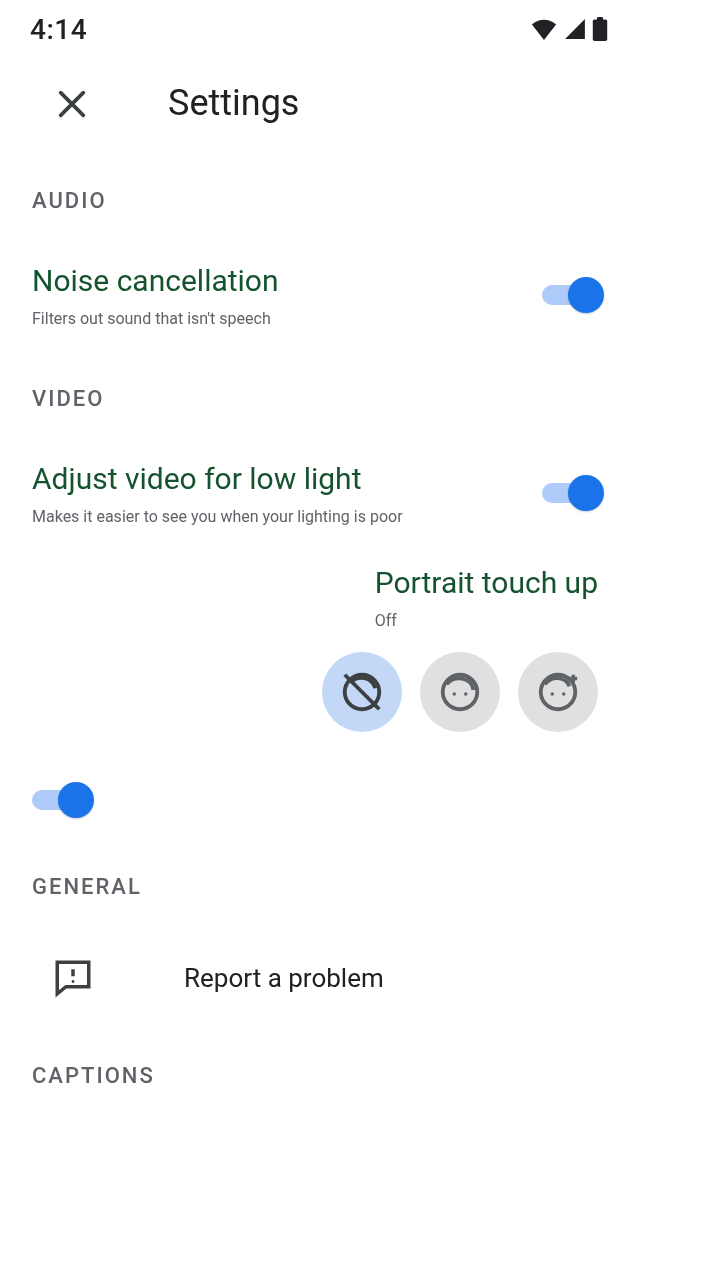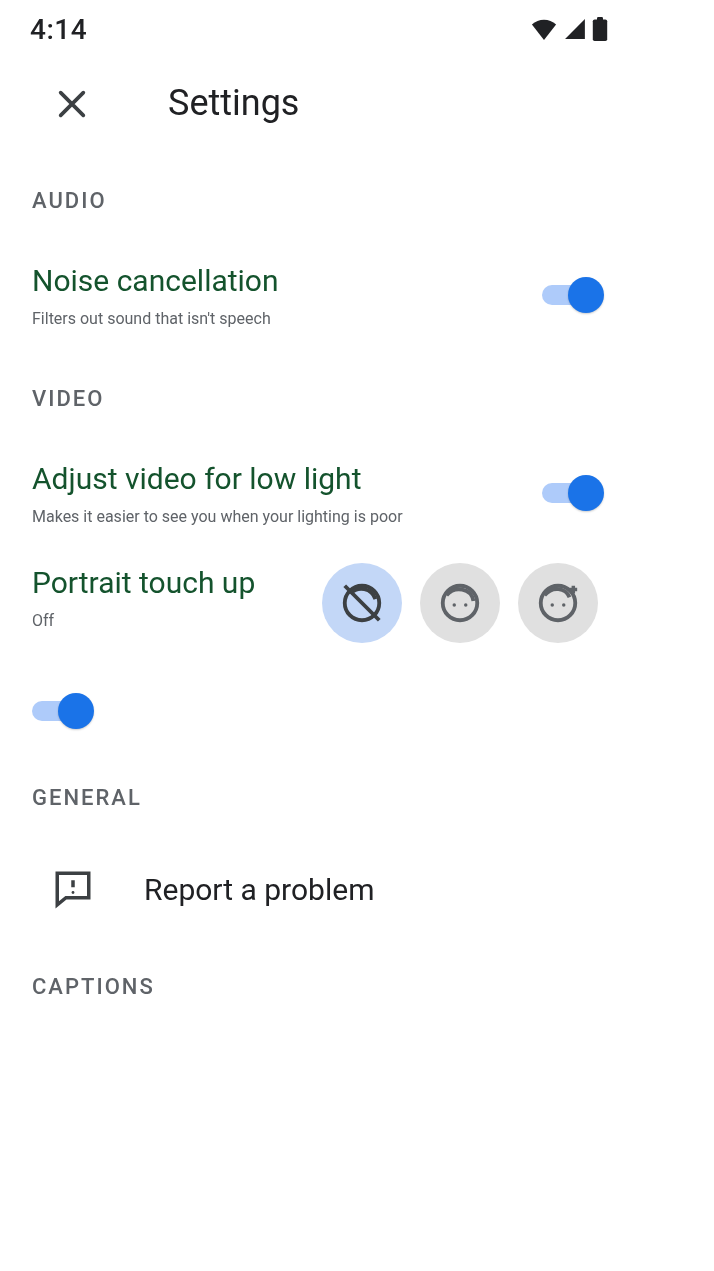--- a/index.html
+++ b/index.html
@@ -31,21 +31,21 @@
   .thumb { position: absolute; top: 0; right: -6px; width: 36px; height: 36px; border-radius: 50%; background: #1a73e8; box-shadow: 0 1px 2px rgba(0,0,0,0.2); }
 
   
   .option-row { display:flex; gap: 18px; align-items:center; }
   .opt-btn { width: 80px; height: 80px; border-radius: 50%; display:flex; align-items:center; justify-content:center; }
   .opt-off { background: #c3d7f7; }
   .opt-gray { background: #e0e0e0; }
 
   
   .report-row { display:flex; align-items:center; gap: 50px; padding: 28px 0 34px 20px; }
-  .report-text { font-size: 30px; color:#202124; }
+  .report-text { font-size: 26px; color:#202124;margin-left:40px; }
 
   svg { display:block; }
 </style>
 </head>
 <body>
 
 <div class="screen">
 
   <div class="status-bar">
     <div class="status-time">4:14</div>
@@ -102,21 +102,21 @@
       <div class="row-text">
         <div class="row-title">Adjust video for low light</div>
         <div class="row-sub">Makes it easier to see you when your lighting is poor</div>
       </div>
       <div class="switch">
         <div class="track"></div>
         <div class="thumb"></div>
       </div>
     </div>
 
-    <div class="row" style="align-items:flex-start; padding-top:10px; padding-bottom:32px;">
+    <div class="row" style="align-items:flex-end; padding-top:10px; padding-bottom:32px;flex-direction:column;">
       <div class="row-text">
         <div class="row-title">Portrait touch up</div>
         <div class="row-sub">Off</div>
       </div>
       <div class="option-row">
         <div class="opt-btn opt-off">
           <span>
             <svg width="46" height="46" viewBox="0 0 24 24" fill="none" stroke="#3c4043" stroke-width="2">
               <circle cx="12" cy="12" r="9"></circle>
               <path d="M3 3 L21 21"></path>

